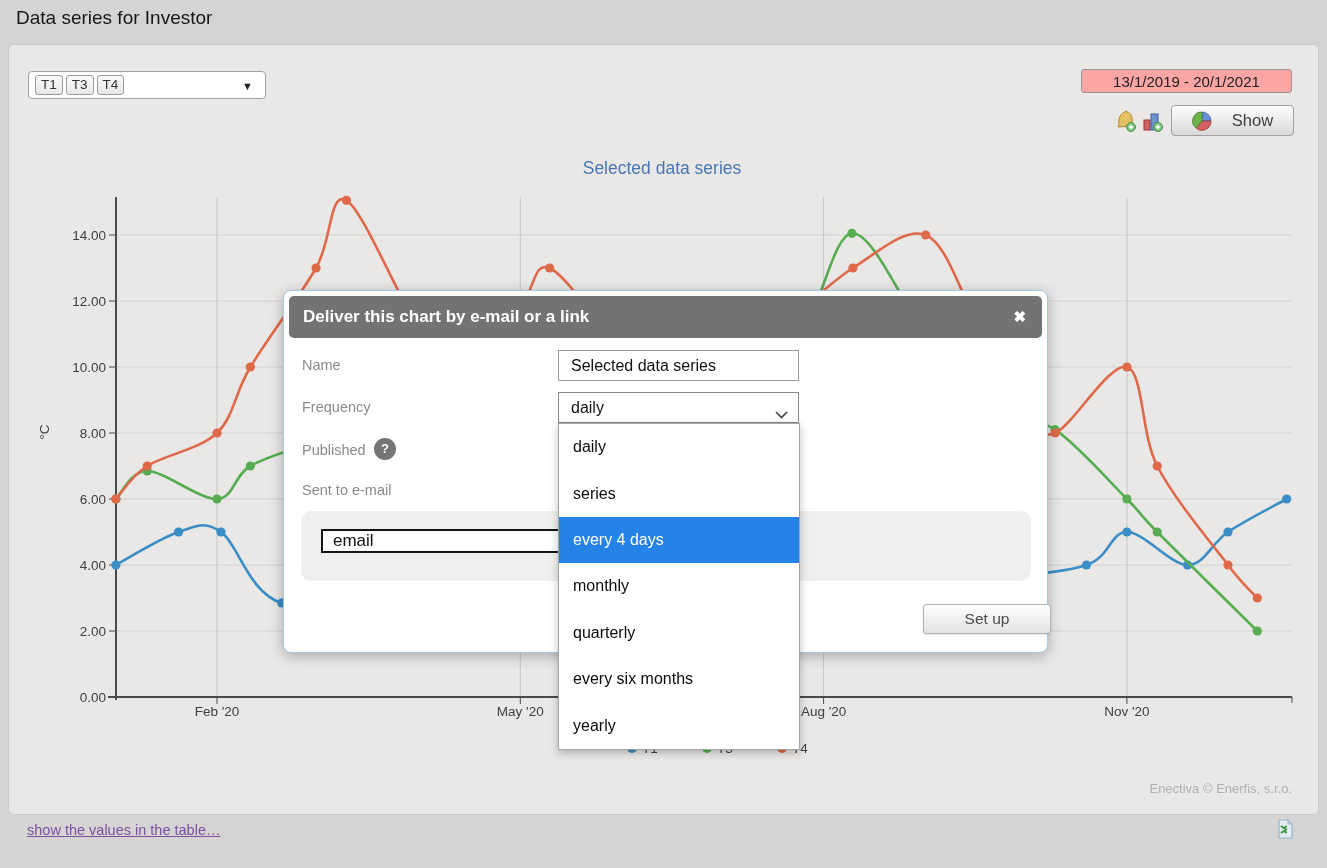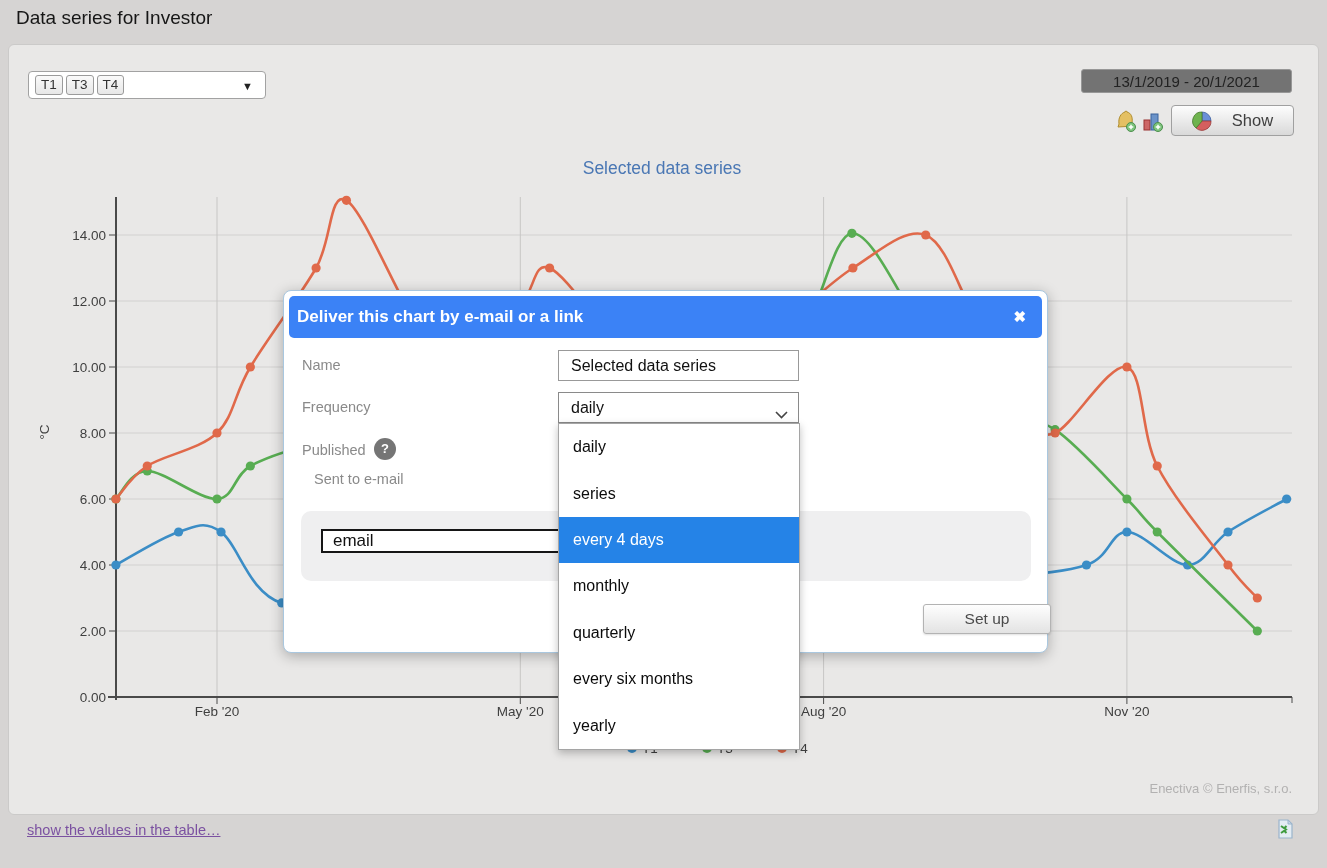--- a/index.html
+++ b/index.html
@@ -25,21 +25,21 @@
   }
   .tag {
     border:1px solid #9b9b9b; border-radius:3px;
     background:linear-gradient(#fafafa,#e7e7e7);
     font-size:13.5px; color:#333; padding:1px 5px; line-height:16px;
   }
   .ms-arrow { position:absolute; right:12px; top:8px; font-size:11px; color:#222; }
 
   .date-input {
     position:absolute; left:1081px; top:69px; width:211px; height:24px;
-    background:#737373; border:1px solid #979797; border-radius:3px;
+    background:#fca5a5; border:1px solid #979797; border-radius:3px;
     font-size:15px; color:#222; text-align:center;
     font-family:"Liberation Sans", sans-serif;
   }
 
   .icon-btn { position:absolute; cursor:pointer; }
   .show-btn {
     position:absolute; left:1171px; top:105px; width:123px; height:31px;
     border:1px solid #a0a0a0; border-radius:4px;
     background:linear-gradient(#fdfdfd,#d9d9d9);
     display:flex; align-items:center; justify-content:center; gap:20px;
@@ -50,23 +50,23 @@
   #chart { position:absolute; left:0; top:0; z-index:2; }
 
   
   .modal {
     position:absolute; left:283px; top:290px; width:765px; height:363px;
     background:#fff; border:1px solid #a9c7df; border-radius:8px;
     box-shadow:0 3px 14px rgba(0,0,0,.28); z-index:10;
   }
   .modal-header {
     position:absolute; left:5px; top:5px; right:5px; height:42px;
-    background:#3b82f6; border-radius:5px;
+    background:#737373; border-radius:5px;
     color:#fff; font-weight:bold; font-size:17px; line-height:42px;
-    padding-left:8px;
+    padding-left:14px;
   }
   .modal-close {
     position:absolute; right:16px; top:0; line-height:42px; font-size:15px;
     color:#fff; cursor:pointer; font-weight:bold;
   }
   .field-label { position:absolute; left:18px; font-size:14.5px; color:#8a8a8a; }
   .name-input {
     position:absolute; left:274px; top:59px; width:241px; height:31px;
     border:1px solid #999; background:#fff; font-size:16px; color:#111;
     padding-left:12px; font-family:"Liberation Sans", sans-serif;
@@ -285,21 +285,21 @@
     <span class="freq-chevron">
       <svg width="13" height="8" viewBox="0 0 13 8">
           <polyline points="1,1 6.5,6.5 12,1" fill="none" stroke="#444" stroke-width="1.6"></polyline>
         </svg>
     </span>
   </div>
 
   <span class="field-label" style="top:151px;">Published</span>
   <span class="help-icon">?</span>
 
-  <span class="field-label" style="top:180px;margin-left:12px;">Sent to e-mail</span>
+  <span class="field-label" style="top:191px;">Sent to e-mail</span>
 
   <div class="email-box">
     <input class="email-input" value="email" style="">
   </div>
 
   <button class="setup-btn">Set up</button>
 </div>
 
 <div class="dropdown">
   <div class="opt">daily</div>

